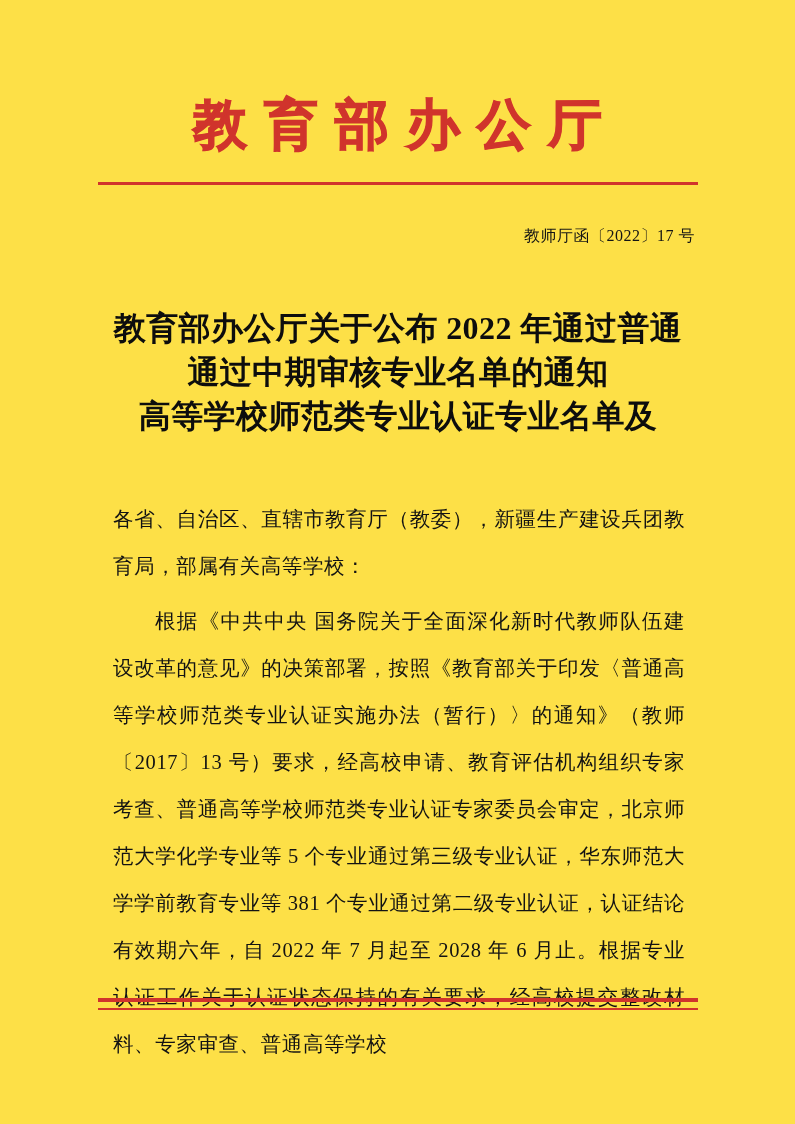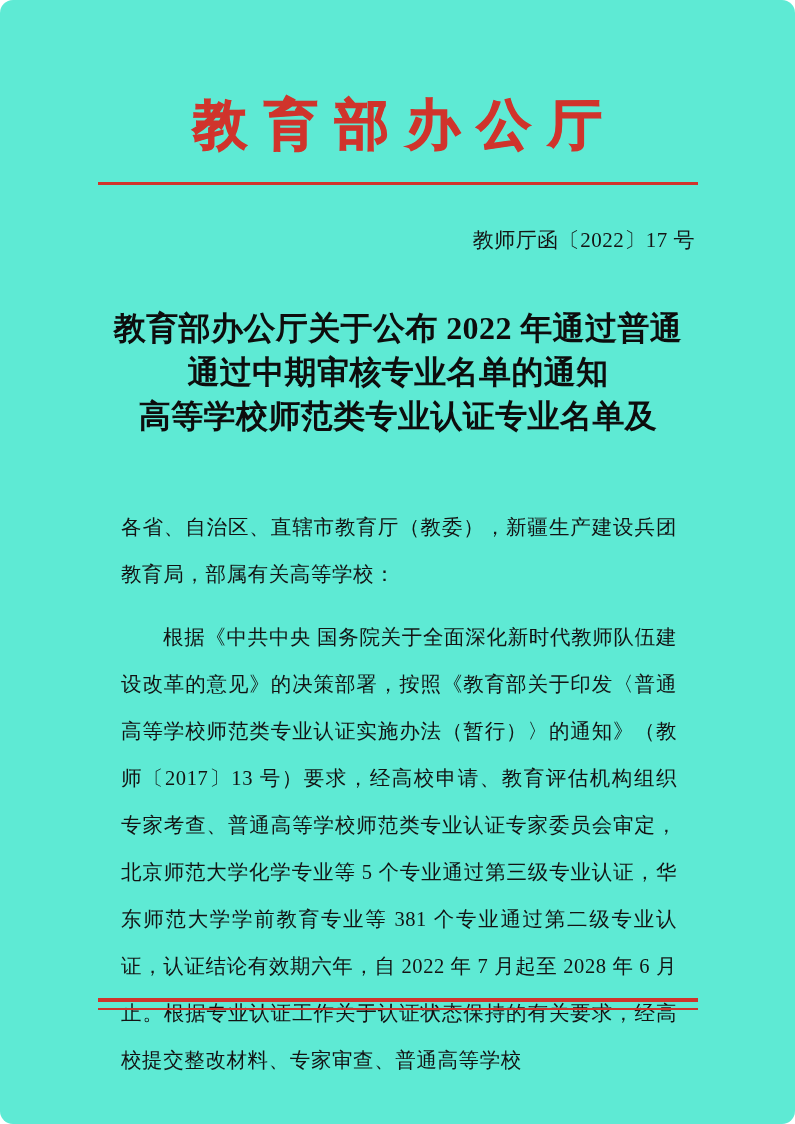--- a/index.html
+++ b/index.html
@@ -12,22 +12,21 @@
     height: 1124px;
     font-family: "Liberation Serif", "DejaVu Serif", serif;
     color: #111111;
     position: relative;
     overflow: hidden;
   }
 
   .page {
     position: absolute;
     inset: 0;
-    background: #5eead4;
-    border-radius: 13px;
+    background: #fde047;
   }
 
   
   .letterhead {
     position: absolute;
     top: 96px;
     left: 0;
     right: 0;
     text-align: center;
   }
@@ -51,21 +50,21 @@
     width: 600px;
     height: 3px;
     background: #d0342c;
   }
 
   
   .doc-number {
     position: absolute;
     top: 226px;
     right: 100px;
-    font-size: 21px;
+    font-size: 16px;
     letter-spacing: 0.5px;
     color: #141414;
     white-space: nowrap;
   }
 
   
   .doc-title {
     position: absolute;
     top: 306px;
     left: 112px;
@@ -88,21 +87,21 @@
     top: 488px;
     left: 105px;
     width: 588px;
     font-size: 20.5px;
     line-height: 47px;
     color: #131313;
     letter-spacing: 0.6px;
     text-align: justify;
   }
   .body-text p {
-    margin: 16px;
+    margin: 8px;
     font-family: Liberation Serif, serif;
   }
   .body-text p.indent {
     text-indent: 42px;
   }
 
   
   .rule-bottom-thick {
     position: absolute;
     top: 998px;

